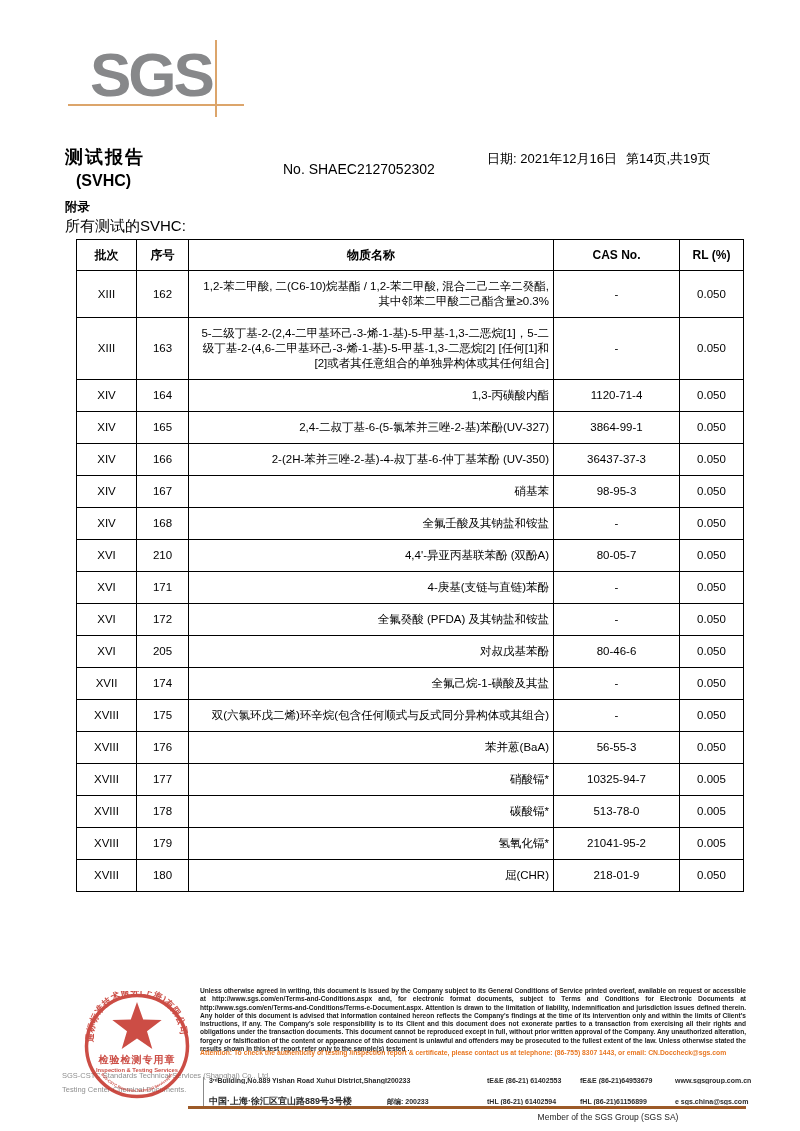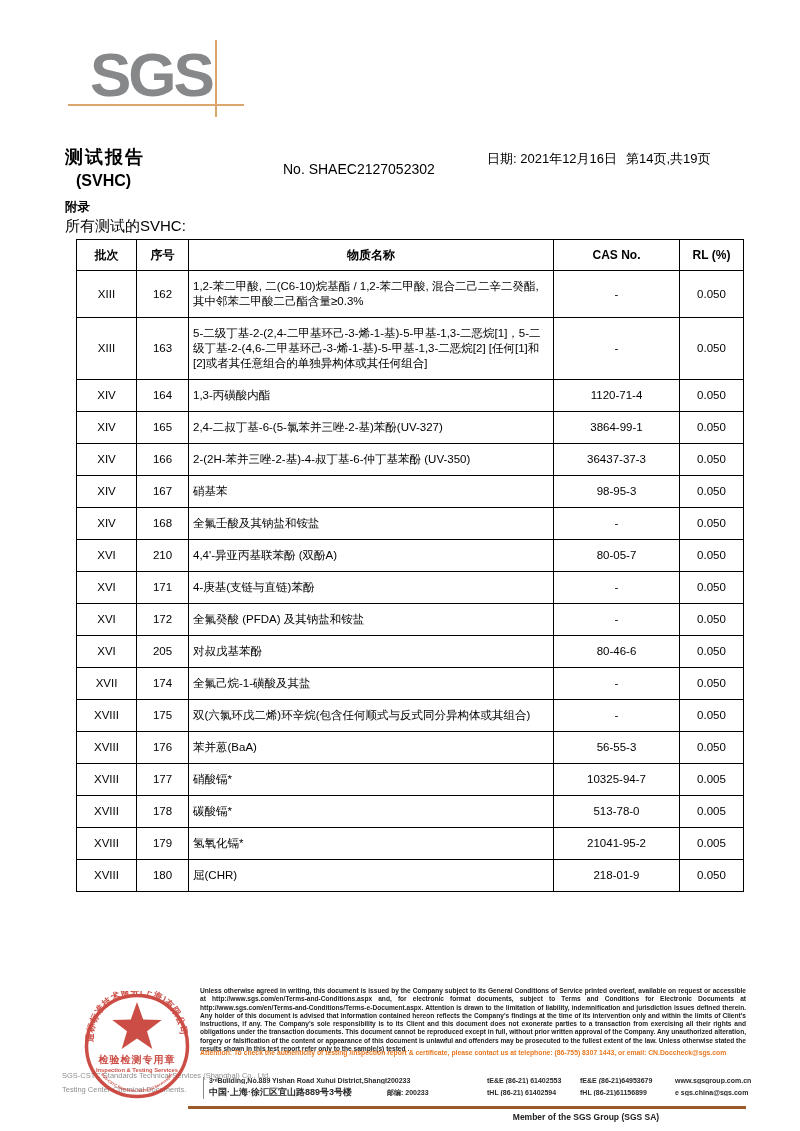--- a/index.html
+++ b/index.html
@@ -20,41 +20,41 @@
   .appendix{position:absolute;left:65px;top:199px;font-size:12.5px;font-weight:bold;}
   .caption{position:absolute;left:65px;top:217px;font-size:15px;font-weight:normal;}
 
   
   table.svhc{position:absolute;left:76px;top:239px;width:667px;border-collapse:collapse;
              table-layout:fixed;}
   table.svhc th,table.svhc td{border:1.5px solid #000;}
   table.svhc th{font-size:12px;font-weight:bold;height:26px;padding:2px;}
   table.svhc td{font-size:11.5px;padding:8px 4px;line-height:15px;vertical-align:middle;}
   td.c,th{text-align:center;}
-  td.l{text-align:left;padding-left:5px;}
+  td.l{text-align:right;padding-left:5px;}
 
   
   .company-en{position:absolute;left:62px;top:1071px;font-size:7.5px;color:#8f8f8f;white-space:nowrap;}
   .company-dept{position:absolute;left:62px;top:1085px;font-size:7.5px;color:#8f8f8f;white-space:nowrap;}
   svg.stamp{position:absolute;left:70px;top:991px;width:134px;height:112px;pointer-events:none;}
 
   .disclaimer{position:absolute;left:200px;top:987px;width:546px;font-size:6.6px;
               font-weight:bold;line-height:8.3px;text-align:justify;color:#1c1c1c;}
   .attention{position:absolute;left:200px;top:1049px;width:546px;font-size:6.8px;
              font-weight:bold;line-height:8.4px;color:#e87722;}
 
   .addr{position:absolute;left:203px;top:1077px;width:543px;border-left:1px solid #8a8a8a;
         padding-left:5px;display:grid;grid-template-columns:178px 100px 93px 95px auto;
-        row-gap:2px;font-size:7px;font-weight:bold;color:#2a2a2a;align-items:center;}
+        row-gap:11px;font-size:7px;font-weight:bold;color:#2a2a2a;align-items:center;}
   .addr span{white-space:nowrap;overflow:hidden;}
   .addr .cn{font-size:9px;}
 
   .footer-line{position:absolute;left:188px;top:1106px;width:558px;height:3px;background:#9c5a28;}
-  .member{position:absolute;left:448px;top:1112px;width:276px;text-align:center;
-          font-size:8.5px;color:#222;font-weight:bold;}
+  .member{position:absolute;left:470px;top:1112px;width:276px;text-align:center;
+          font-size:8.5px;color:#222;}
 </style>
 </head>
 <body>
 
 <div class="page">
 
   <div class="logo">SGS</div>
   <div class="logo-hline"></div>
   <div class="logo-vline"></div>
 

